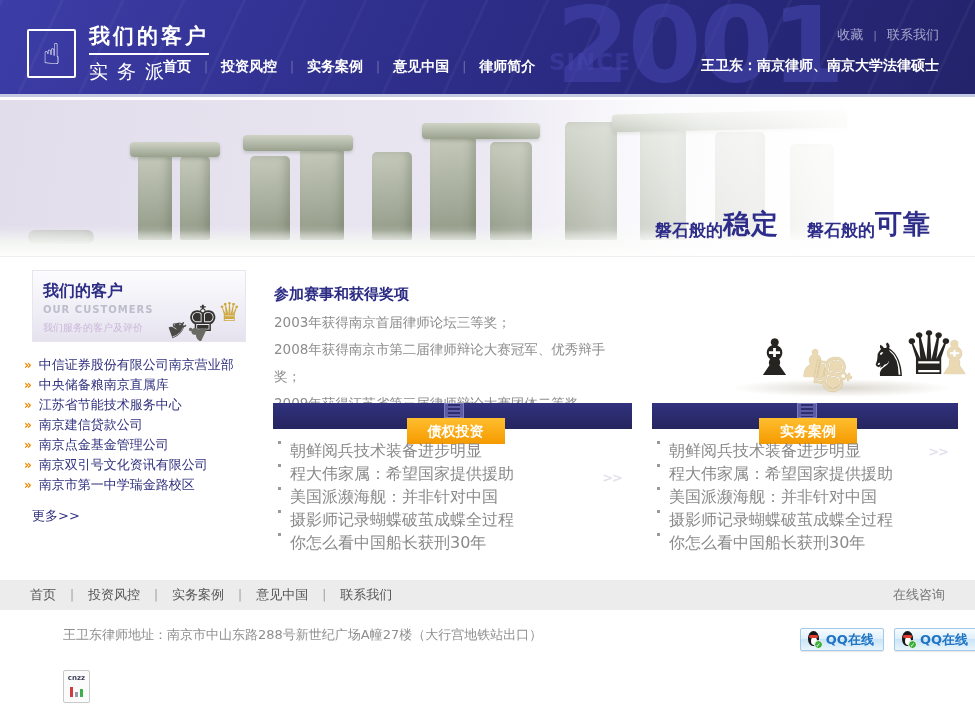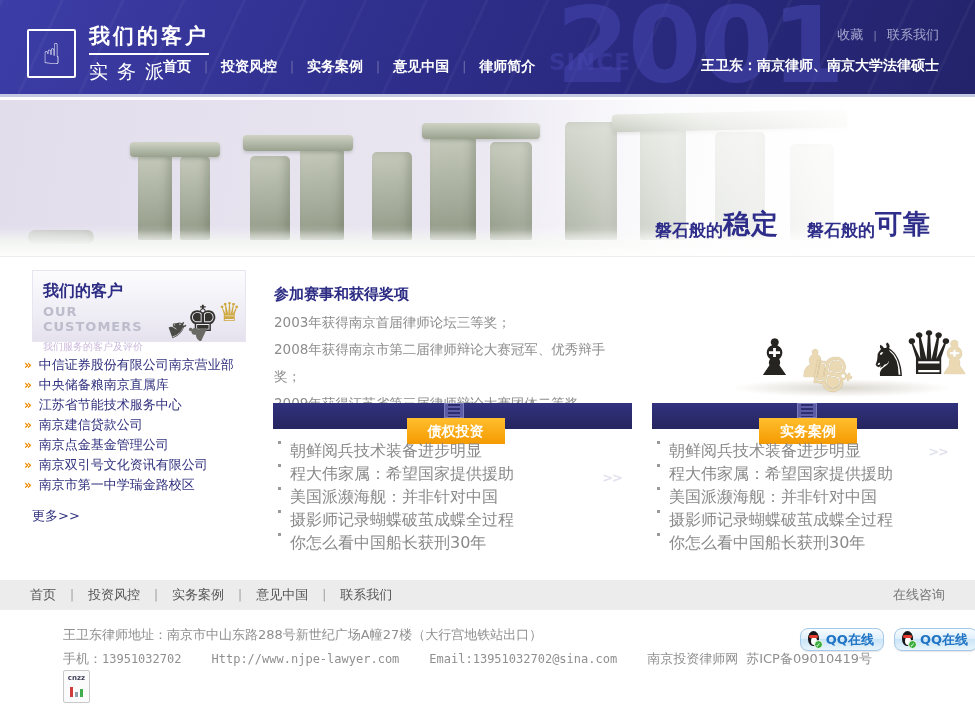--- a/index.html
+++ b/index.html
@@ -53,21 +53,21 @@
 
   
   .main { position:absolute; top:257px; left:0; width:975px; height:323px; background:#fff; }
 
   
   .cust-box { position:absolute; left:32px; top:13px; width:214px; height:72px; display:flex;
     background:linear-gradient(180deg,#fcfcfe 0%,#efedf5 60%,#e5e2ee 100%);
     border:1px solid #e7e5ef; }
   .cust-text { padding:10px 0 0 10px; flex:1; }
   .cust-title { font-size:16px; font-weight:bold; color:#2c2c84; }
-  .cust-en { font-size:13px; font-weight:bold; color:#bcbccb; letter-spacing:1px; margin-top:2px; }
+  .cust-en { font-size:10px; font-weight:bold; color:#bcbccb; letter-spacing:1px; margin-top:2px; }
   .cust-cn { font-size:10px; color:#cbb8da; margin-top:6px; }
   .cust-chess { width:80px; position:relative; overflow:hidden; }
   .mini-piece { position:absolute; }
   .client-list { position:absolute; left:24px; top:98px; list-style:none; }
   .client-list li { height:20px; font-size:13px; color:#30307e; display:flex; align-items:center; cursor:pointer; }
   .bullet { color:#ef8a00; font-size:12px; font-weight:bold; margin-right:7px; }
   .more-link { position:absolute; left:32px; top:250px; font-size:13px; color:#30307e; cursor:pointer; }
 
   
   .mid { position:absolute; left:273px; top:0; width:359px; height:323px; }
@@ -107,21 +107,21 @@
 
   .footer-info { position:absolute; top:610px; left:0; width:975px; height:112px; background:#fff;margin-left:33px; }
   .addr { position:absolute; left:30px; top:16px; font-size:13px; color:#8f8f8f; }
   .contact { position:absolute; left:30px; top:40px; font-size:13px; color:#8f8f8f;
     display:flex; align-items:center; white-space:nowrap; }
   .contact > span { margin-right:30px; }
   .mono { font-family:"DejaVu Sans Mono","Liberation Mono",monospace; font-size:12px; cursor:pointer; }
   .icp-group span { margin-right:8px; }
 
   .qq { position:absolute; right:30px; top:18px; display:flex; gap:10px; }
-  .qq-btn { height:23px; padding:0 9px 0 5px; border:1px solid #a5c9e8; border-radius:8px;
+  .qq-btn { height:23px; padding:0 9px 0 5px; border:1px solid #a5c9e8; border-radius:2px;
     background:linear-gradient(180deg,#f7fbfe 0%,#e0f0fb 45%,#cae4f7 50%,#e9f5fc 100%);
     display:flex; align-items:center; gap:5px; cursor:pointer; box-shadow:0 1px 1px rgba(0,0,0,.1); }
   .qq-label { color:#1f74c4; font-weight:bold; font-size:13px; }
   .penguin { position:relative; width:15px; height:17px; flex:none; }
   .pg-body { position:absolute; left:2px; top:0; width:11px; height:15px; background:#17171a;
     border-radius:50% 50% 46% 46%; }
   .pg-belly { position:absolute; left:5px; top:6px; width:6px; height:8px; background:#fff; border-radius:50%; }
   .pg-scarf { position:absolute; left:3px; top:4px; width:9px; height:3px; background:#e23c2e; border-radius:2px; }
   .pg-check { position:absolute; right:-2px; bottom:-1px; width:9px; height:9px; background:#3cae3c;
     border:1px solid #fff; border-radius:50%; color:#fff; font-size:6px; line-height:7px;
@@ -347,26 +347,20 @@
     <span class="fitem">实务案例</span>
     <span class="sep">|</span>
     <span class="fitem">意见中国</span>
     <span class="sep">|</span>
     <span class="fitem">联系我们</span>
     <span class="online">在线咨询</span>
   </div>
 
   <div class="footer-info">
     <div class="addr">王卫东律师地址：南京市中山东路288号新世纪广场A幢27楼（大行宫地铁站出口）</div>
-    <div class="contact">
-      <span><span>手机：</span><span class="mono">13951032702</span></span>
-      <span class="mono">Http://www.njpe-lawyer.com</span>
-      <span class="mono">Email:13951032702@sina.com</span>
-      <span class="icp-group"><span>南京投资律师网</span><span>苏ICP备09010419号</span></span>
-    </div>
 
     <div class="qq">
       <div class="qq-btn">
         <span class="penguin">
           <span class="pg-body"></span>
             <span class="pg-belly"></span>
             <span class="pg-scarf"></span>
             <span class="pg-check">✓</span>
         </span>
         <span class="qq-label">QQ在线</span>

